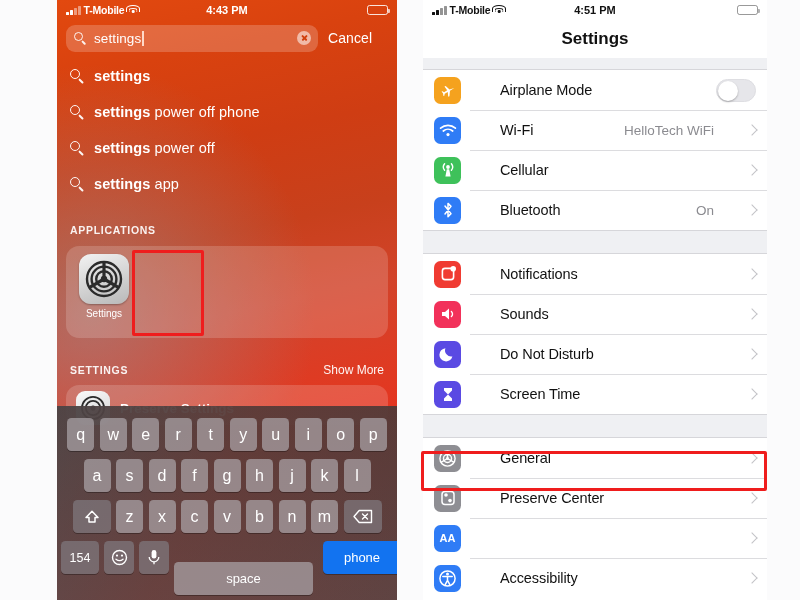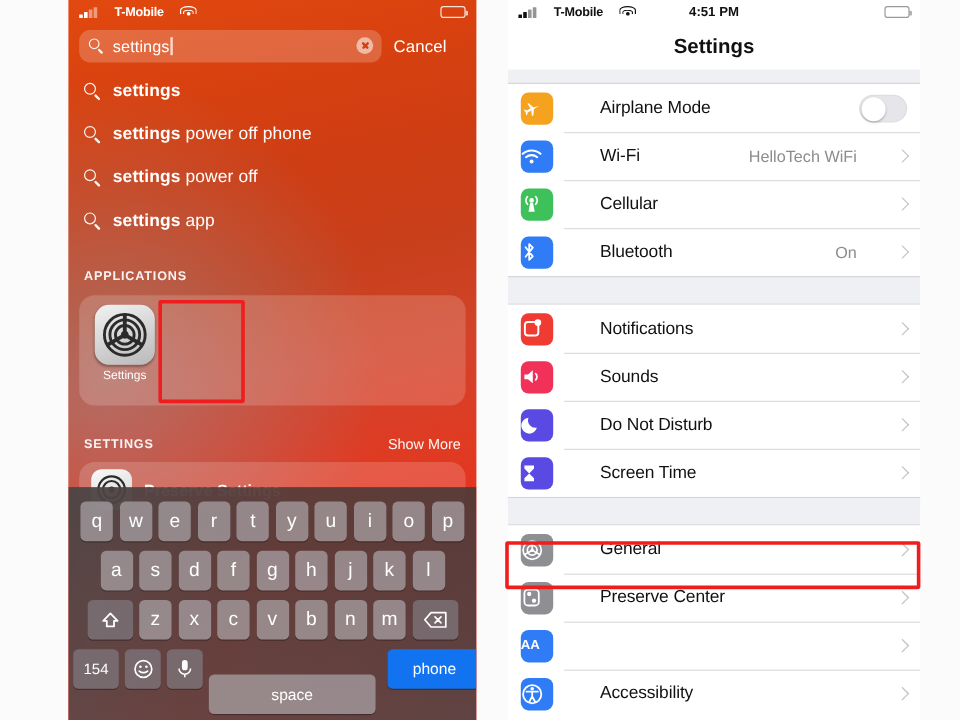--- a/index.html
+++ b/index.html
@@ -17,21 +17,21 @@
     position:absolute;left:57px;top:0;width:340px;height:600px;
     overflow:hidden;
     background:
       radial-gradient(120% 75% at 10% 52%, rgba(150,150,160,.50) 0%, rgba(150,150,160,0) 55%),
       linear-gradient(168deg,#e2490f 0%,#d9420f 12%,#cf3d13 26%,#c8401c 40%,#d2432a 52%,#e03a22 66%,#ea2d20 80%,#e6301f 100%);
   }
   .statusL{
     position:absolute;left:0;top:0;width:340px;height:20px;
     display:flex;align-items:center;color:#fff;font-size:11px;font-weight:bold;
   }
-  .st-left{display:flex;align-items:center;gap:15px;padding-left:9px;}
+  .st-left{display:flex;align-items:center;gap:3px;padding-left:9px;}
   .bars{display:flex;align-items:flex-end;gap:1.5px;height:9px;}
   .bars i{display:block;width:2.5px;background:#fff;border-radius:.5px;}
   .bars i:nth-child(1){height:3px;}
   .bars i:nth-child(2){height:5px;}
   .bars i:nth-child(3){height:7px;opacity:.45;}
   .bars i:nth-child(4){height:9px;opacity:.45;}
   .carrier{font-size:10.5px;letter-spacing:-.2px;}
   .wifi{width:12px;height:10px;position:relative;}
   .wifi span{position:absolute;left:50%;transform:translateX(-50%);border:1.4px solid #fff;border-bottom:none;border-radius:50% 50% 0 0;}
   .wifi span.w1{width:12px;height:6px;top:0;}
@@ -129,21 +129,21 @@
   .statusR .wifi span{border-color:#111;}
   .statusR .wifi span.w3{background:#111;}
   .statusR .batt{border-color:rgba(0,0,0,.4);}
   .statusR .batt:after{background:rgba(0,0,0,.3);}
   .navTitle{height:38px;display:flex;align-items:center;justify-content:center;font-size:17px;font-weight:bold;color:#111;background:#fff;}
   .grpGap{height:22px;background:#eff0f3;border-top:.5px solid #d6d6da;border-bottom:.5px solid #d6d6da;}
   .grpGapTop{height:11px;background:#eff0f3;border-bottom:.5px solid #d6d6da;}
   .grp{background:#fff;}
   .row{height:40px;display:flex;align-items:center;padding-left:11px;position:relative;background:#fff;gap:28px;}
   .row + .row:before{content:"";position:absolute;left:47px;right:0;top:0;height:.5px;background:#dcdcdf;}
-  .tile{width:27px;height:27px;border-radius:6.5px;display:flex;align-items:center;justify-content:flex-start;flex:none;}
+  .tile{width:27px;height:27px;border-radius:6.5px;display:flex;align-items:center;justify-content:center;flex:none;}
   .rlbl{font-size:14.5px;color:#111;margin-left:11px;letter-spacing:-.1px;}
   .rval{margin-left:auto;font-size:13.5px;color:#8b8b90;margin-right:6px;}
   .chev{margin-right:11px;width:7px;height:7px;border-right:1.6px solid #c3c3c7;border-top:1.6px solid #c3c3c7;transform:rotate(45deg);flex:none;}
   .chevOnly{margin-left:auto;}
   .toggle{margin-left:auto;margin-right:11px;width:40px;height:23px;border-radius:12px;background:#e6e6ea;position:relative;flex:none;border:.5px solid #dedee2;box-sizing:border-box;}
   .toggle .knob{position:absolute;left:1px;top:1px;width:20px;height:20px;border-radius:50%;background:#fff;box-shadow:0 1px 2px rgba(0,0,0,.28);}
   .rb-general{left:421px;top:451px;width:346px;height:40px;}
   .iconGlyph{font-size:14px;color:#fff;line-height:1;}
 </style>
 </head>
@@ -161,20 +161,21 @@
             <i></i>
             <i></i>
           </span>
         <span class="carrier">T-Mobile</span>
         <span class="wifi">
             <span class="w1"></span>
             <span class="w2"></span>
             <span class="w3"></span>
           </span>
       </div>
+      <div class="st-time">4:43 PM</div>
       <div class="st-right">
         <span class="batt"><span class="fill"></span></span>
       </div>
     </div>
 
     <div class="searchRow">
       <div class="searchField">
         <span class="sIcon">
             <span class="ring"></span>
             <span class="hand"></span>

